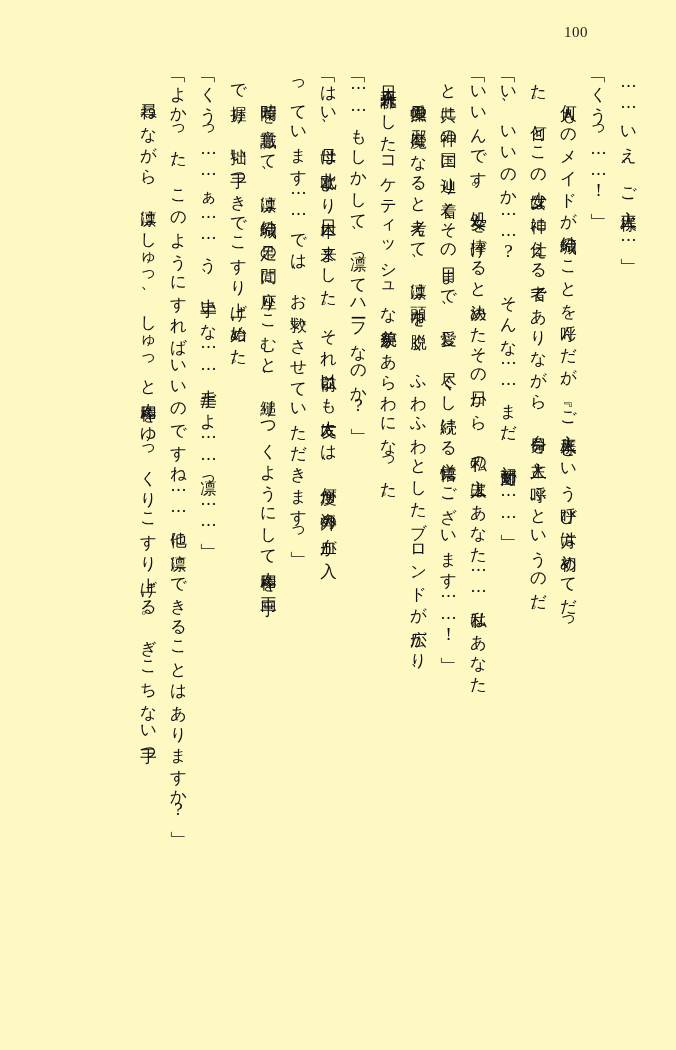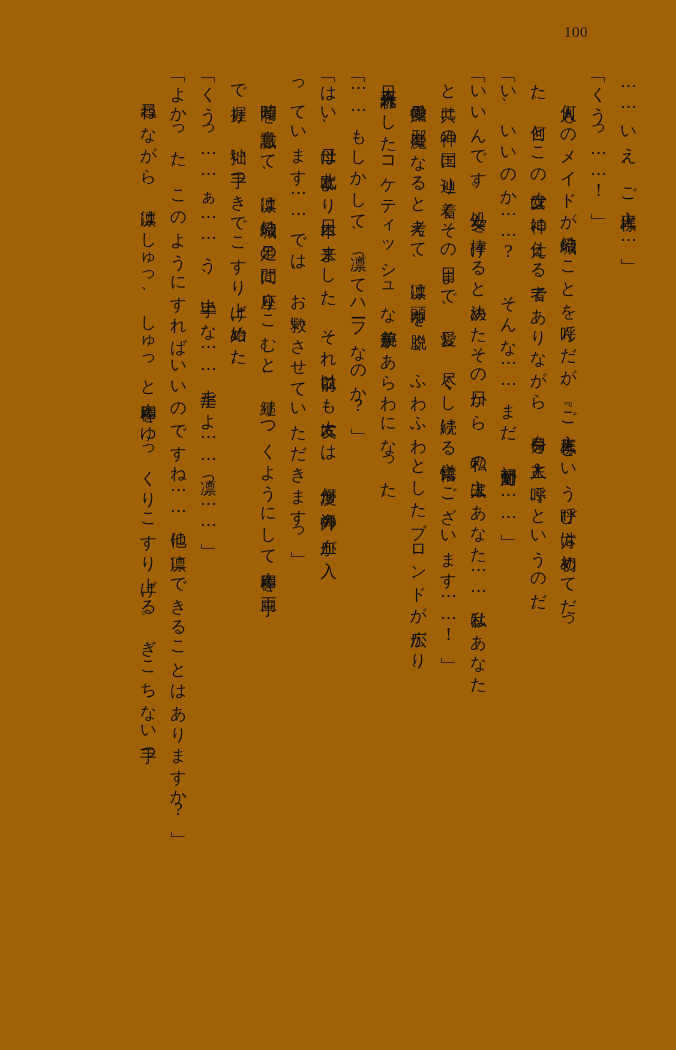--- a/index.html
+++ b/index.html
@@ -11,21 +11,21 @@
     width: 676px;
     height: 1050px;
     font-family: "Liberation Serif", "DejaVu Serif", serif;
     color: #000000;
     overflow: hidden;
   }
   #page {
     position: relative;
     width: 676px;
     height: 1050px;
-    background: #a16207;
+    background: #fef9c3;
     box-sizing: border-box;
   }
   #page-number {
     position: absolute;
     top: 24px;
     right: 88px;
     font-size: 15px;
     letter-spacing: 0.5px;
     color: #1a1a1a;
     font-family: "Liberation Serif", "DejaVu Serif", serif;

